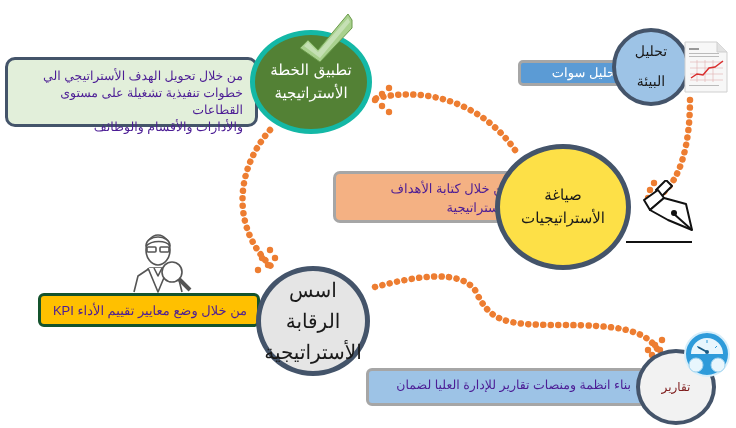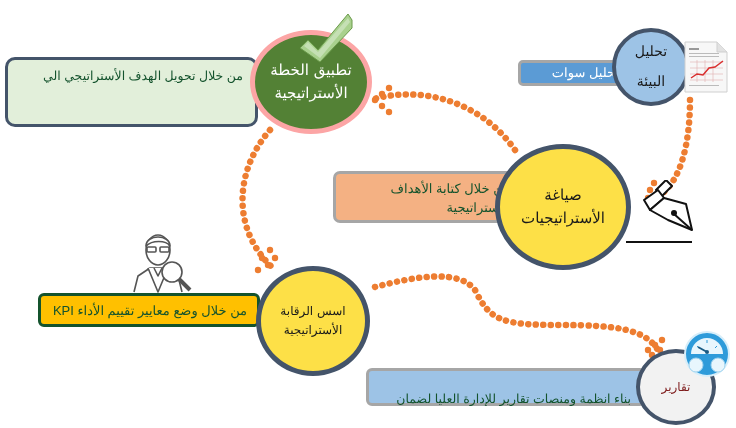--- a/index.html
+++ b/index.html
@@ -5,21 +5,21 @@
   html, body { margin:0; padding:0; background:#ffffff; }
   body { width:736px; height:428px; position:relative; overflow:hidden;
          font-family:"DejaVu Sans", "Liberation Sans", sans-serif; }
   .abs { position:absolute; }
   svg.bg { position:absolute; left:0; top:0; }
   .circle { position:absolute; border-radius:50%; box-sizing:border-box;
             display:flex; flex-direction:column; align-items:center; justify-content:center;
             text-align:center; direction:rtl; font-family:"DejaVu Serif", "Liberation Serif", serif; }
   .circle span { display:block; line-height:1.55; }
   .box { position:absolute; box-sizing:border-box; direction:rtl; text-align:right;
-         font-family:"Liberation Sans", sans-serif; color:#14532d; }
+         font-family:"Liberation Sans", sans-serif; color:#4c1d95; }
   .box span { display:block; }
 </style>
 </head>
 <body>
 
 <svg class="bg" width="736" height="428">
   <g fill="none" stroke="#ED7D31" stroke-width="6.5" stroke-linecap="round" stroke-dasharray="0.1 7.4">
 
     <path d="M690,100 C690,140 682,180 660,195"></path>
 
@@ -94,22 +94,24 @@
     <path d="M26,20 L40,10 L46,18 L32,30 Z" fill="#fff"></path>
     <path d="M32,30 L46,18 L68,24 L74,50 L50,40 Z" fill="#fff"></path>
     <line x1="56" y1="34" x2="74" y2="50"></line>
     <line x1="8" y1="62" x2="74" y2="62"></line>
   </g>
   <circle cx="56" cy="33" r="3" fill="#111"></circle>
 </svg>
 
 <div class="box" style="left:5px; top:57px; width:253px; height:70px; background:#E2EFDA; border:3px solid #44546A; border-radius:10px; padding:8px 12px 0 6px; font-size:12.5px; line-height:1.35;">
   <span>من خلال تحويل الهدف الأستراتيجي الي</span>
+  <span>خطوات تنفيذية تشغيلة على مستوى القطاعات</span>
+  <span>والأدارات والأقسام والوظائف</span>
 </div>
-<div class="circle" style="left:250px; top:30px; width:122px; height:104px; background:#538135; border:5px solid #fca5a5; font-size:15px; color:#ffffff;">
+<div class="circle" style="left:250px; top:30px; width:122px; height:104px; background:#538135; border:5px solid #14b8a6; font-size:15px; color:#ffffff;">
   <span>تطبيق الخطة</span>
   <span>الأستراتيجية</span>
 </div>
 <svg class="abs" style="left:296px; top:8px;" width="58" height="56">
   <path d="M4,40 L12,32 L22,42 L52,6 L56,12 L56,20 L24,54 Z" fill="#A9D18E" stroke="#6a9a4a" stroke-width="1"></path>
   <path d="M8,38 L12,34 L22,44 L52,10 L54,14 L24,50 Z" fill="#C5E0B4"></path>
 </svg>
 
 <svg class="abs" style="left:128px; top:228px;" width="66" height="66">
   <g fill="#fff" stroke="#555" stroke-width="1.6" stroke-linejoin="round">
@@ -120,26 +122,26 @@
     <path d="M18,18 C18,6 42,6 42,18 C38,12 24,12 18,18 Z" fill="#fff"></path>
     <rect x="19" y="19" width="9" height="5" rx="1"></rect>
     <rect x="32" y="19" width="9" height="5" rx="1"></rect>
     <circle cx="44" cy="44" r="10"></circle>
     <line x1="51" y1="51" x2="62" y2="62" stroke-width="4"></line>
   </g>
 </svg>
 <div class="box" style="left:38px; top:293px; width:222px; height:34px; background:#FFC000; border:3px solid #14532d; border-radius:6px; padding:7px 10px; font-size:13px;">
   <span>من خلال وضع معايير تقييم الأداء KPI</span>
 </div>
-<div class="circle" style="left:256px; top:266px; width:114px; height:110px; background:#fde047; border:5px solid #44546A; font-size:12px; color:#1a1a1a;align-items:center;">
+<div class="circle" style="left:256px; top:266px; width:114px; height:110px; background:#e5e5e5; border:5px solid #44546A; font-size:20px; color:#1a1a1a;align-items:center;">
   <span>اسس الرقابة</span>
   <span>الأستراتيجية</span>
 </div>
 
-<div class="box" style="left:366px; top:368px; width:280px; height:38px; background:#9DC3E6; border:3px solid #A6A6A6; border-radius:6px; padding:20px 12px 0 6px; font-size:12.5px; line-height:1.3;">
+<div class="box" style="left:366px; top:368px; width:280px; height:38px; background:#9DC3E6; border:3px solid #A6A6A6; border-radius:6px; padding:6px 12px 0 6px; font-size:12.5px; line-height:1.3;">
   <span>بناء انظمة ومنصات تقارير للإدارة العليا لضمان</span>
 </div>
 <div class="circle" style="left:636px; top:349px; width:80px; height:76px; background:#F2F2F2; border:4px solid #44546A; font-size:12px; color:#7f1d1d;">
   <span>تقارير</span>
 </div>
 <svg class="abs" style="left:683px; top:330px;" width="48" height="48">
   <circle cx="24" cy="24" r="22" fill="#2E9BDA" stroke="#d7eefa" stroke-width="2"></circle>
   <path d="M8,24 A16,16 0 0 1 40,24 L36,24 L12,24 Z" fill="#e8f6fd"></path>
   <g stroke="#2E9BDA" stroke-width="1">
       <line x1="14" y1="16" x2="16" y2="18"></line>

